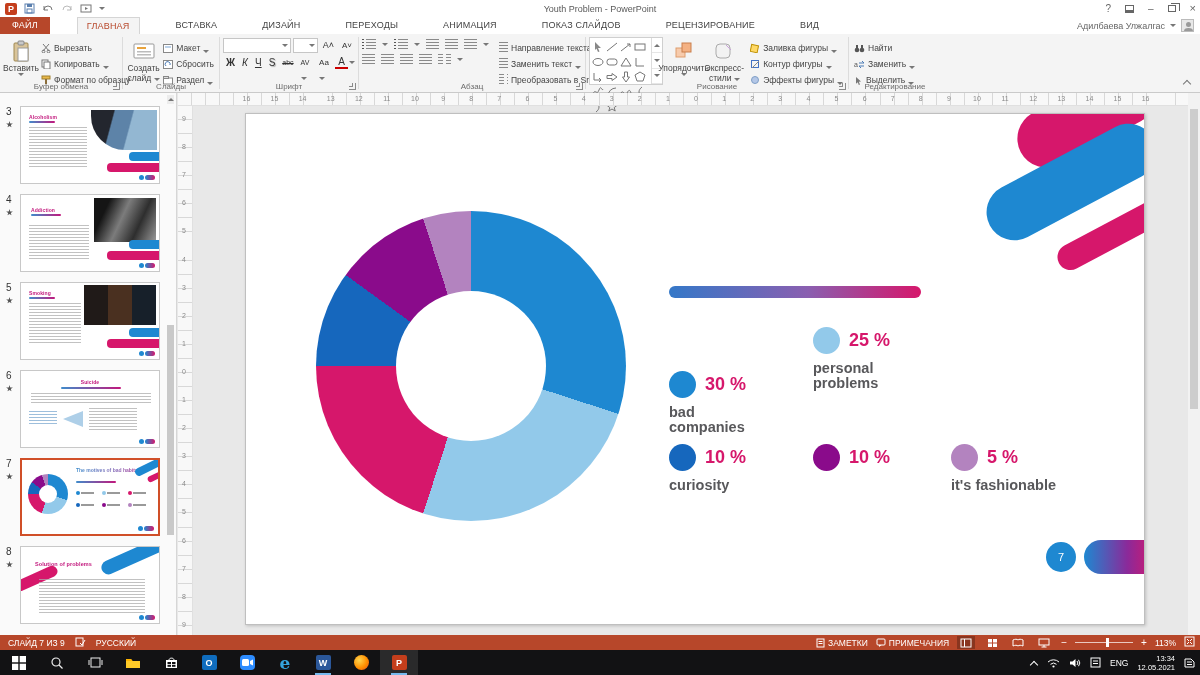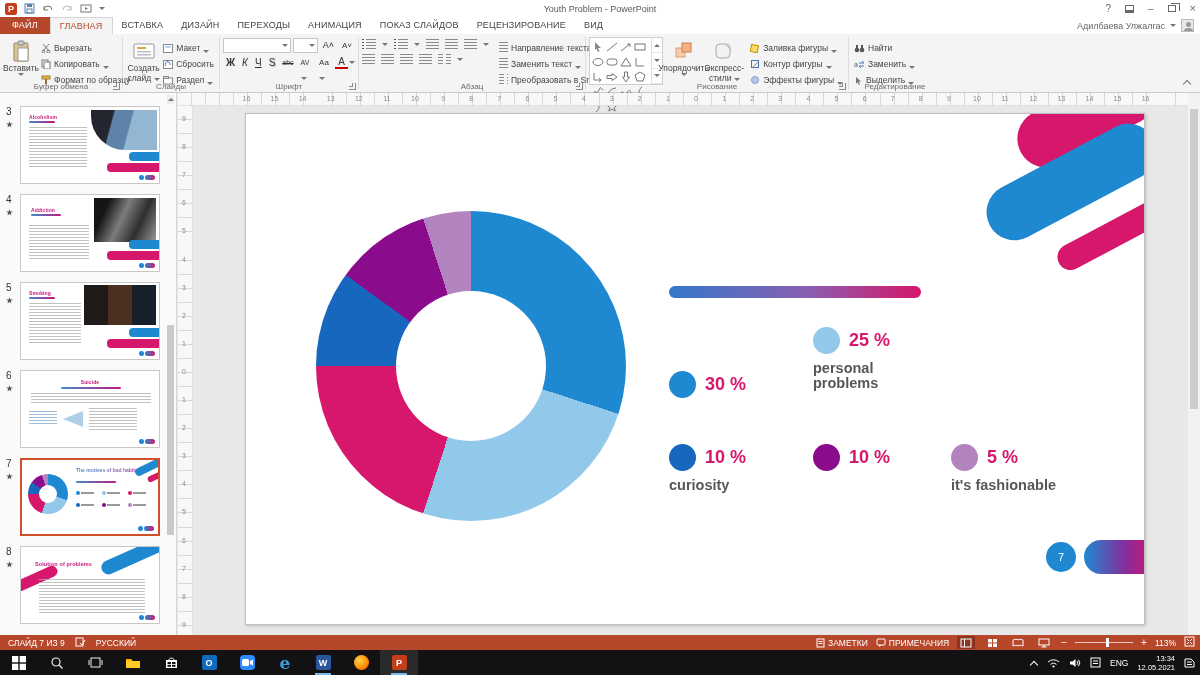--- a/index.html
+++ b/index.html
@@ -16,21 +16,21 @@
     font-size:9px;font-weight:bold;display:flex;align-items:center;justify-content:center;}
   #win-title{position:absolute;left:0;right:0;text-align:center;font-size:9px;color:#5a5a5a;}
   .winctl{position:absolute;right:4px;top:0;display:flex;align-items:center;gap:14px;height:17px;}
   .winctl span{font-size:10px;color:#666;line-height:17px;}
   .wc-box{width:9px;height:8px;border:1px solid #666;display:inline-block;}
   .wc-restore{width:8px;height:7px;border:1px solid #666;position:relative;display:inline-block;}
   .wc-restore:before{content:"";position:absolute;left:2px;top:-3px;width:8px;height:7px;border:1px solid #666;border-bottom:0;border-left:0;}
 
   
   #tabsrow{position:absolute;left:0;top:17px;width:1200px;height:17px;background:#fff;display:flex;}
-  #tabs-left{display:flex;}
+  #tabs-left{display:flex;gap:27px;}
   .tab{font-size:9px;color:#444;padding:0 9px;line-height:17px;letter-spacing:.2px;}
   .tab.file{background:#b7472a;color:#fff;padding:0 12px;}
   .tab.active{background:#f4f4f4;color:#b7472a;border:1px solid #d5d5d5;border-bottom:0;}
   #user-area{margin-left:auto;display:flex;align-items:center;gap:5px;padding-right:6px;font-size:9px;color:#666;}
   .avatar{width:13px;height:13px;background:#e8e8e8;border:1px solid #bbb;position:relative;overflow:hidden;}
   .avatar:before{content:"";position:absolute;left:3.5px;top:2px;width:5px;height:5px;border-radius:50%;background:#9a9a9a;}
   .avatar:after{content:"";position:absolute;left:1.5px;top:7.5px;width:9px;height:6px;border-radius:50% 50% 0 0;background:#9a9a9a;}
 
   
   #ribbon{position:absolute;left:0;top:34px;width:1200px;height:59px;background:#f4f4f4;
@@ -781,21 +781,22 @@
       <div class="dec" id="dec-pink-top"></div>
       <div class="dec" id="dec-blue"></div>
       <div class="dec" id="dec-pink-low"></div>
 
       <div id="donut" style="background: conic-gradient(rgb(30, 136, 209) 0%, rgb(30, 136, 209) 30%, rgb(146, 201, 234) 30%, rgb(146, 201, 234) 55%, rgb(214, 23, 107) 55%, rgb(214, 23, 107) 75%, rgb(22, 103, 189) 75%, rgb(22, 103, 189) 85%, rgb(138, 11, 139) 85%, rgb(138, 11, 139) 95%, rgb(179, 131, 191) 95%, rgb(179, 131, 191) 100%);"></div>
       <div id="donut-hole" style="left:150px;top:177px;"></div>
 
       <div id="title-under"></div>
 
       <div id="legend">
-          <div class="leg-item" style="left: 3px; top: 0px; margin-top: 44px;"><span class="leg-dot" style="background: rgb(30, 136, 209);"></span><span class="leg-pct">30 %</span></div>
+          <div class="leg-item" style="left: 3px; top: 0px; margin-top: 44px;"><span class="leg-dot" style="background: rgb(30, 136, 209);"></span><span class="leg-pct">30 %</span><div class="leg-label">bad
+companies</div></div>
           <div class="leg-item" style="left: 147px; top: 0px;"><span class="leg-dot" style="background: rgb(146, 201, 234);"></span><span class="leg-pct">25 %</span><div class="leg-label">personal
 problems</div></div>
           <div class="leg-item" style="left: 3px; top: 117px;"><span class="leg-dot" style="background: rgb(22, 103, 189);"></span><span class="leg-pct">10 %</span><div class="leg-label">curiosity</div></div>
           <div class="leg-item" style="left: 147px; top: 117px;"><span class="leg-dot" style="background: rgb(138, 11, 139);"></span><span class="leg-pct">10 %</span></div>
           <div class="leg-item" style="left: 285px; top: 117px;"><span class="leg-dot" style="background: rgb(179, 131, 191);"></span><span class="leg-pct">5 %</span><div class="leg-label">it's fashionable</div></div>
         </div>
 
       <div id="page-badge">7</div>
       <div id="badge-pill"></div>
     </div>

